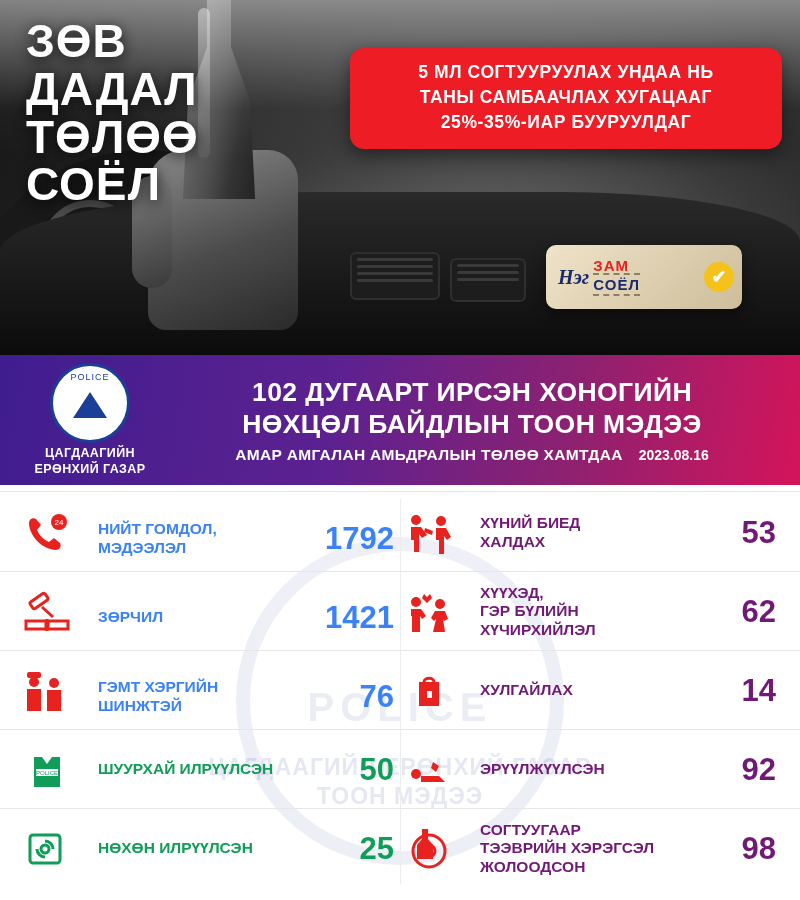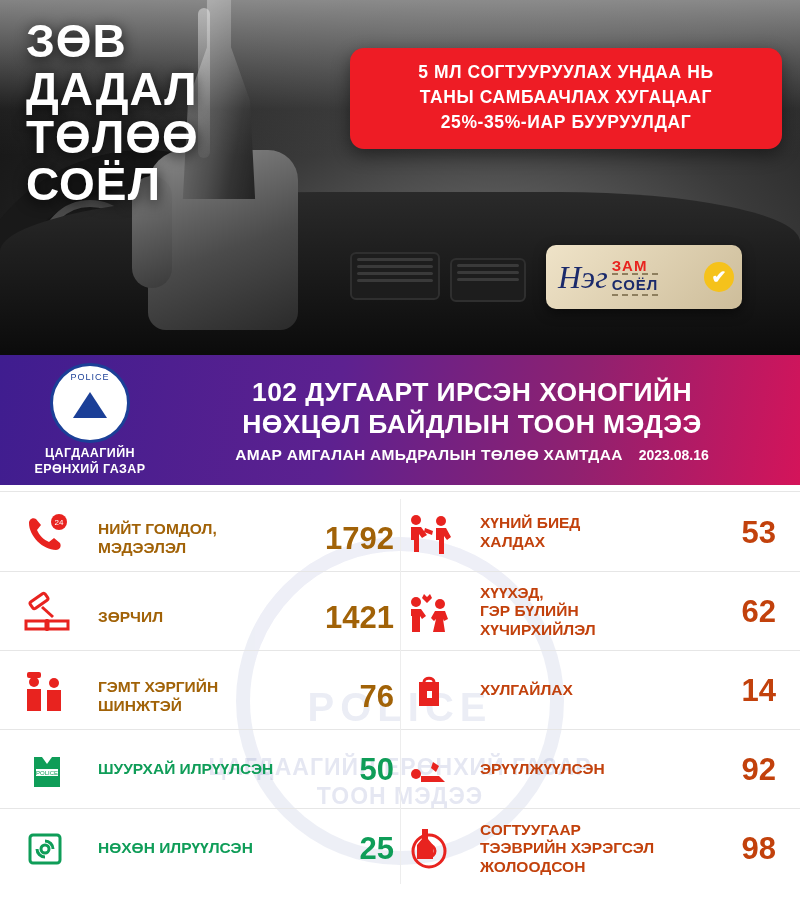--- a/index.html
+++ b/index.html
@@ -65,22 +65,22 @@
     box-shadow:0 6px 18px rgba(0,0,0,.45);
   }
   .fact-box p{margin:0;color:#fff;font-weight:bold;font-size:17.5px;line-height:1.42;
     text-align:center;letter-spacing:.6px;}
 
   .badge{
     position:absolute;right:58px;top:245px;z-index:6;width:196px;height:64px;
     background:linear-gradient(135deg,#efe3c8,#cdbd9a);border-radius:10px;
     box-shadow:0 4px 12px rgba(0,0,0,.5);display:flex;align-items:center;
   }
-  .badge-nug{font-family:"Liberation Serif",serif;font-style:italic;font-weight:normal;
-    font-size:32px;color:#1b2a6b;padding-left:12px;}
+  .badge-nug{font-family:"Liberation Serif",serif;font-style:italic;font-weight:bold;
+    font-size:20px;color:#1b2a6b;padding-left:12px;}
   .badge-right{margin-left:4px;line-height:1;}
   .badge-r1{font-weight:bold;font-size:15px;color:#e8231f;letter-spacing:1px;}
   .badge-r2{font-weight:bold;font-size:15px;color:#1b2a6b;letter-spacing:1px;
     border-top:2px dashed #8e7f5e;border-bottom:2px dashed #8e7f5e;padding:2px 0;}
   .badge-check{position:absolute;right:8px;top:17px;width:30px;height:30px;border-radius:50%;
     background:#f5c21b;color:#fff;font-size:18px;font-weight:bold;display:flex;align-items:center;justify-content:center;}
 
   
   .strip{
     position:relative;width:800px;height:130px;
@@ -112,22 +112,22 @@
     font-size:40px;font-weight:bold;color:rgba(40,60,150,.10);letter-spacing:6px;}
   .wm-text{position:absolute;left:0;top:268px;width:100%;text-align:center;
     font-size:23px;font-weight:bold;color:rgba(40,60,150,.12);line-height:1.25;letter-spacing:1px;}
 
   .grid{position:relative;z-index:3;display:grid;grid-template-columns:1fr 1fr;
     padding:8px 18px 0 18px;}
   .cell{display:flex;align-items:center;height:79px;gap:22px;}
   .cell .ico{width:58px;min-width:58px;height:50px;display:flex;align-items:center;justify-content:center;}
   .cell .lab{flex:1;font-size:15.5px;font-weight:bold;line-height:1.18;}
   .cell .num{width:76px;text-align:right;font-size:31px;font-weight:bold;padding-right:6px;}
-  .c-red .lab,.c-red .num{color:#a16207;margin-top:12px;}
-  .c-blue .lab,.c-blue .num{color:#c2410c;}
+  .c-red .lab,.c-red .num{color:#3b82f6;margin-top:12px;}
+  .c-blue .lab,.c-blue .num{color:#701a75;}
   .c-green .lab,.c-green .num{color:#0f9d58;}
   .divider{position:absolute;left:0;width:100%;height:1px;background:#e6e6e6;z-index:2;}
   .vline{position:absolute;left:50%;top:14px;height:385px;width:1px;background:#ededed;z-index:2;}
 
   svg{display:block;}
 </style>
 </head>
 <body>
 
 <div class="page">

